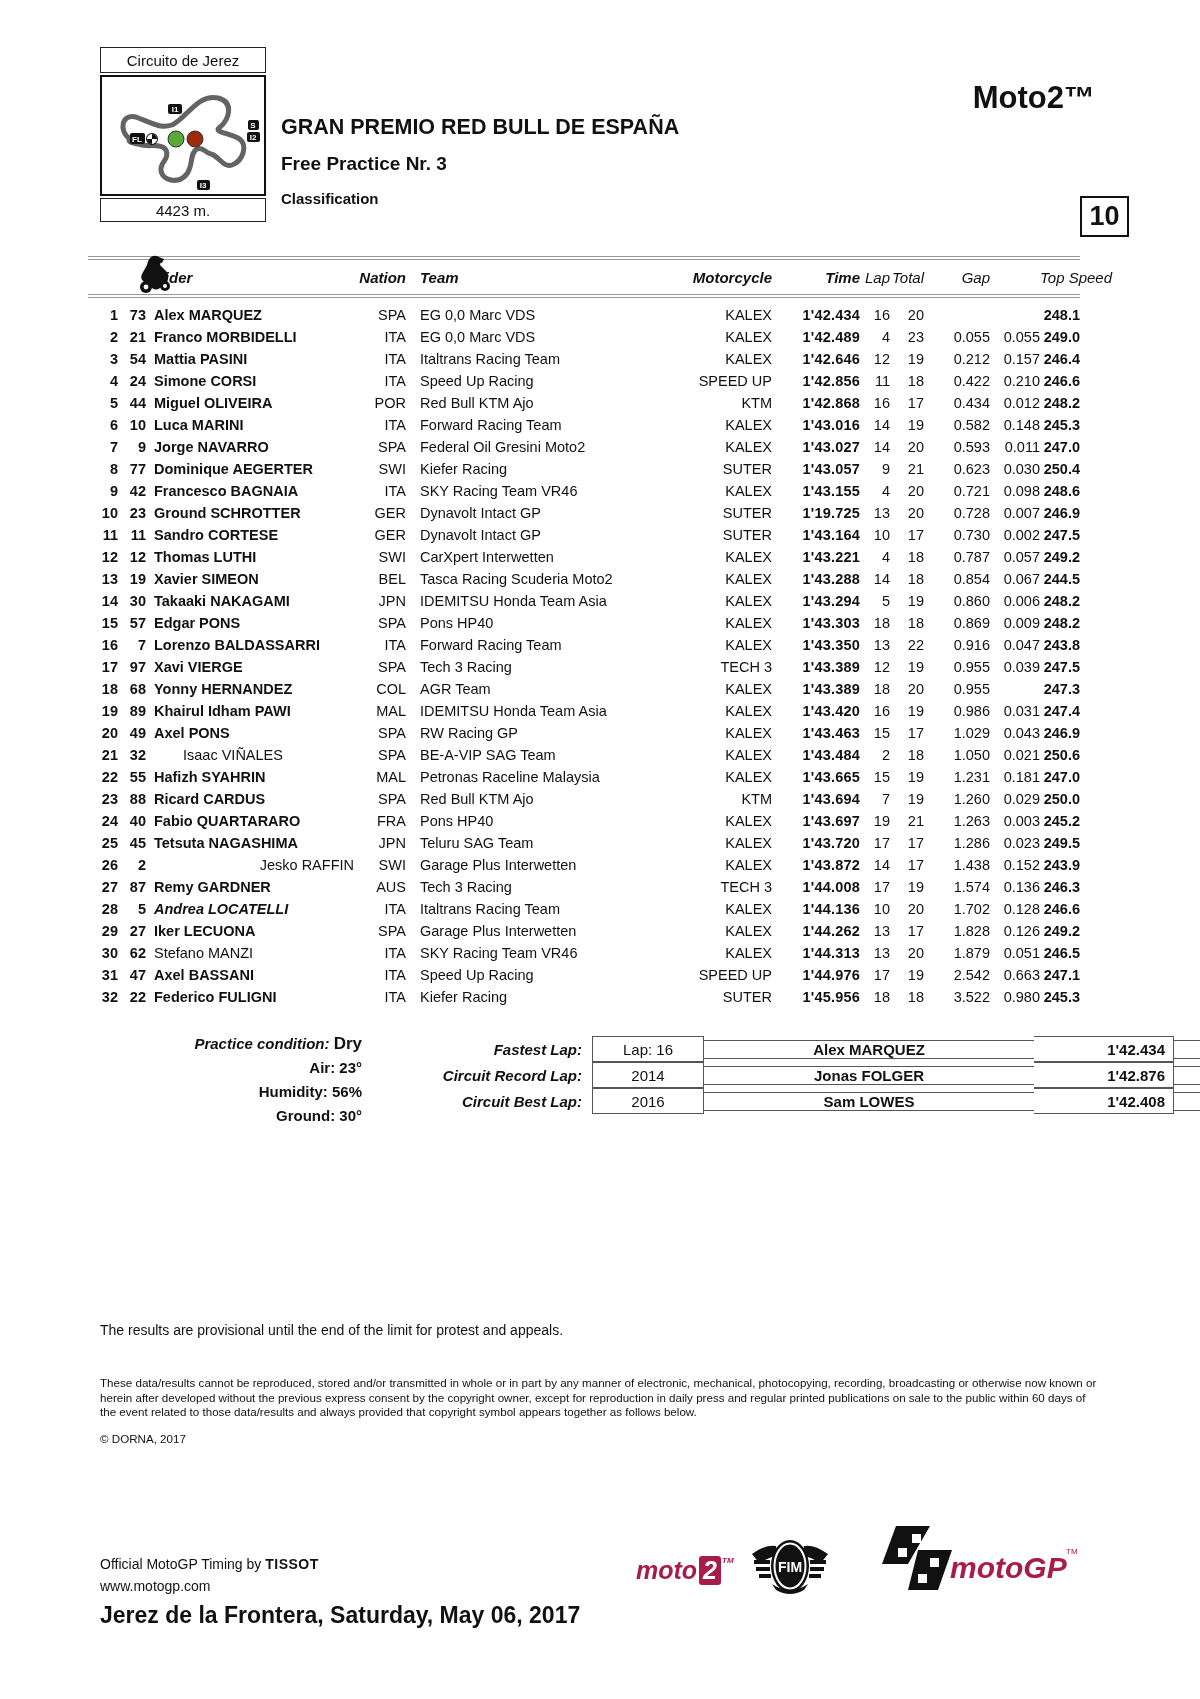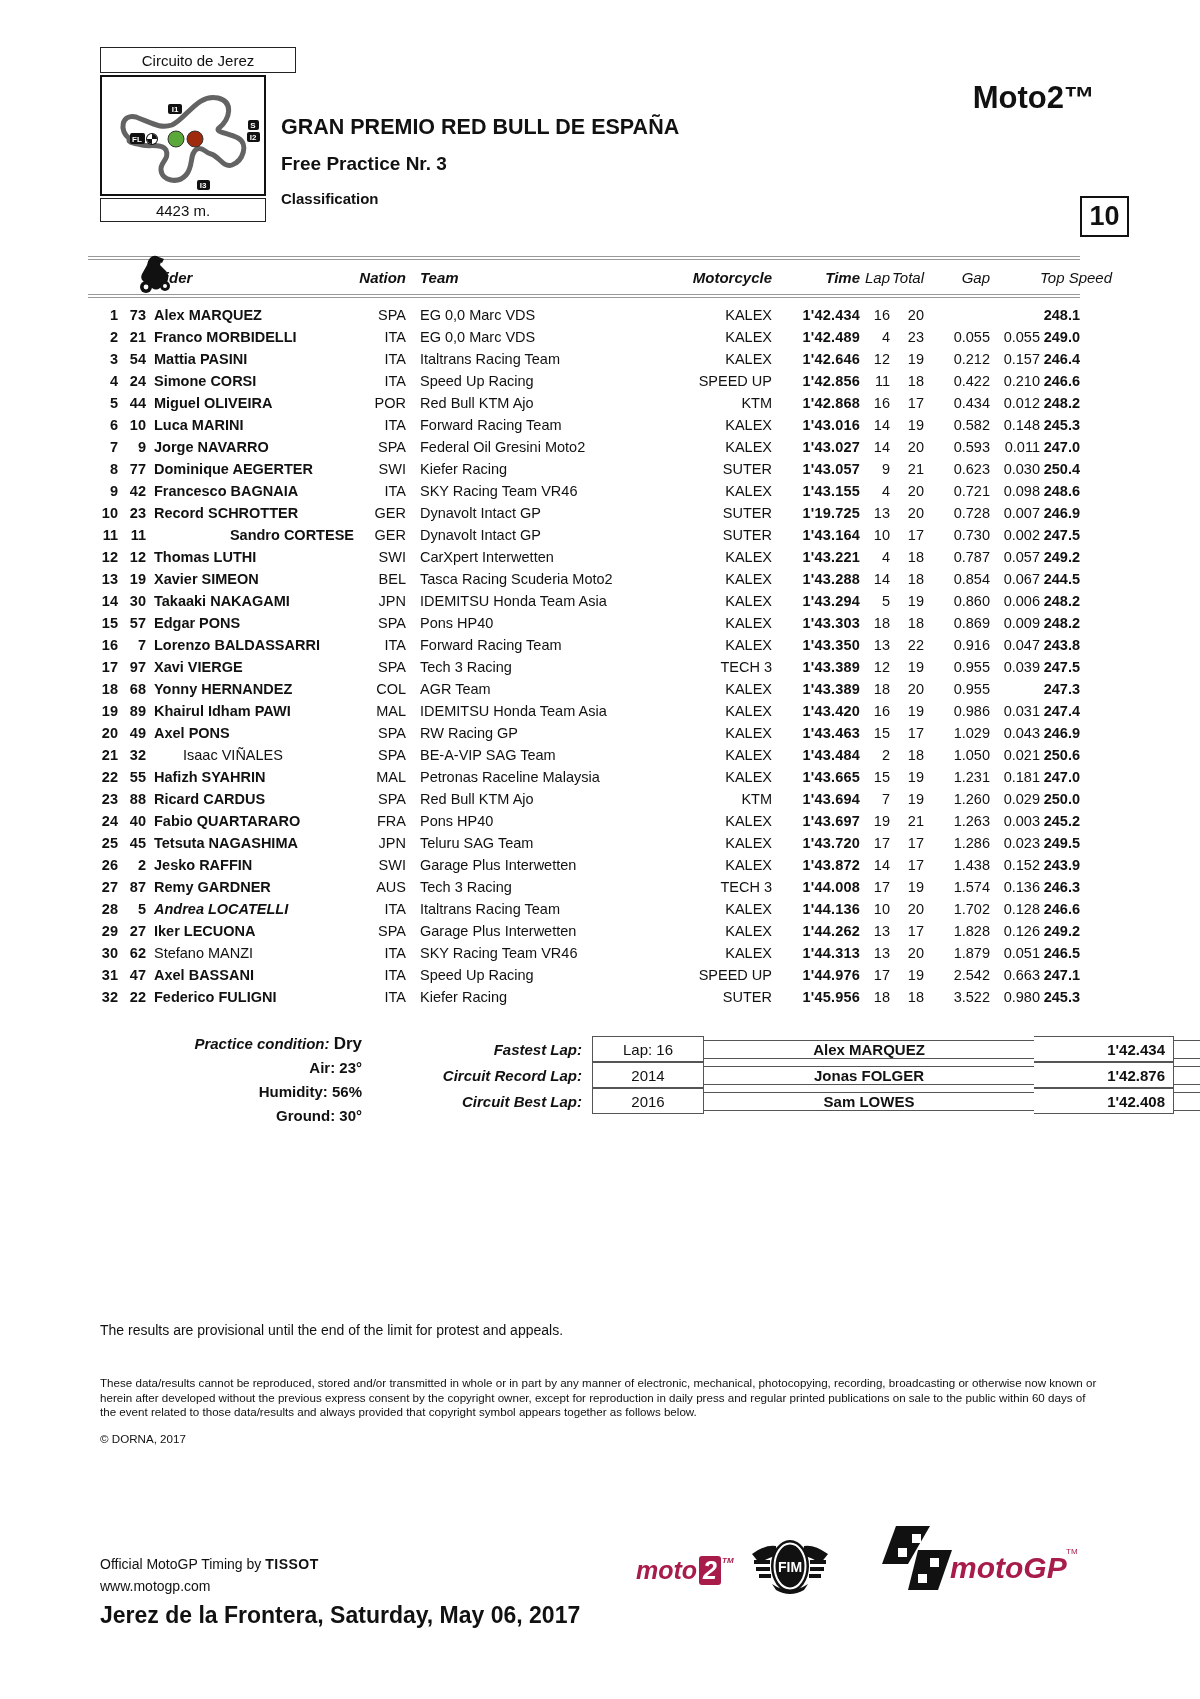--- a/index.html
+++ b/index.html
@@ -3,21 +3,21 @@
 <meta charset="utf-8">
 <style>
   * { margin:0; padding:0; box-sizing:border-box; }
   html,body { background:#e8e8e8; }
   body { font-family:"Liberation Sans", sans-serif; color:#111; }
   #page { position:relative; width:1200px; height:1699px; background:#fff; margin:0 auto; overflow:hidden; }
 
   .abs { position:absolute; }
 
   
-  .circuit-box { left:100px; top:47px; width:196px; height:26px; border:1px solid #222;
+  .circuit-box { left:100px; top:47px; width:166px; height:26px; border:1px solid #222;
                  display:flex; align-items:center; justify-content:center; font-size:15px; }
   .track-box { left:100px; top:75px; width:166px; height:121px; border:2px solid #111; background:#fff; }
   .length-box { left:100px; top:198px; width:166px; height:24px; border:1px solid #222;
                 display:flex; align-items:center; justify-content:center; font-size:15px; }
 
   .service-line { left:281px; top:53px; font-size:17.5px; display:flex; align-items:center; gap:8px; }
   .tissot-logo { display:inline-flex; align-items:center; gap:2px; }
   .tissot-t { width:21px; height:21px; background:#111; color:#fff; font-weight:bold; font-size:16px;
               display:inline-flex; align-items:center; justify-content:center; }
   .tissot-cross { width:21px; height:21px; background:#e00613; position:relative; display:inline-block; }
@@ -296,37 +296,37 @@
           <span class="ra">4</span>
           <span class="ra">20</span>
           <span class="ra">0.721</span>
           <span class="ra">0.098</span>
           <span class="spd ra">248.6</span>
         </div>
         <div class="rrow">
           <span class="pos ra">10</span>
           <span class="num ra">23</span>
           <span class="sp"></span>
-          <span class="la" style="font-weight: bold;">Record SCHROTTER</span>
+          <span class="la" style="font-weight: bold;">Ground SCHROTTER</span>
           <span class="ra">GER</span>
           <span class="sp"></span>
           <span class="la">Dynavolt Intact GP</span>
           <span class="ra">SUTER</span>
           <span class="time ra">1'19.725</span>
           <span class="ra">13</span>
           <span class="ra">20</span>
           <span class="ra">0.728</span>
           <span class="ra">0.007</span>
           <span class="spd ra">246.9</span>
         </div>
         <div class="rrow">
           <span class="pos ra">11</span>
           <span class="num ra">11</span>
           <span class="sp"></span>
-          <span class="la" style="font-weight: bold; text-align: right;">Sandro CORTESE</span>
+          <span class="la" style="font-weight: bold;">Sandro CORTESE</span>
           <span class="ra">GER</span>
           <span class="sp"></span>
           <span class="la">Dynavolt Intact GP</span>
           <span class="ra">SUTER</span>
           <span class="time ra">1'43.164</span>
           <span class="ra">10</span>
           <span class="ra">17</span>
           <span class="ra">0.730</span>
           <span class="ra">0.002</span>
           <span class="spd ra">247.5</span>
@@ -552,21 +552,21 @@
           <span class="ra">17</span>
           <span class="ra">17</span>
           <span class="ra">1.286</span>
           <span class="ra">0.023</span>
           <span class="spd ra">249.5</span>
         </div>
         <div class="rrow">
           <span class="pos ra">26</span>
           <span class="num ra">2</span>
           <span class="sp"></span>
-          <span class="la" style="font-weight: bold;">Jesko RAFFIN</span>
+          <span class="la" style="font-weight: normal; text-align: right;">Jesko RAFFIN</span>
           <span class="ra">SWI</span>
           <span class="sp"></span>
           <span class="la">Garage Plus Interwetten</span>
           <span class="ra">KALEX</span>
           <span class="time ra">1'43.872</span>
           <span class="ra">14</span>
           <span class="ra">17</span>
           <span class="ra">1.438</span>
           <span class="ra">0.152</span>
           <span class="spd ra">243.9</span>

